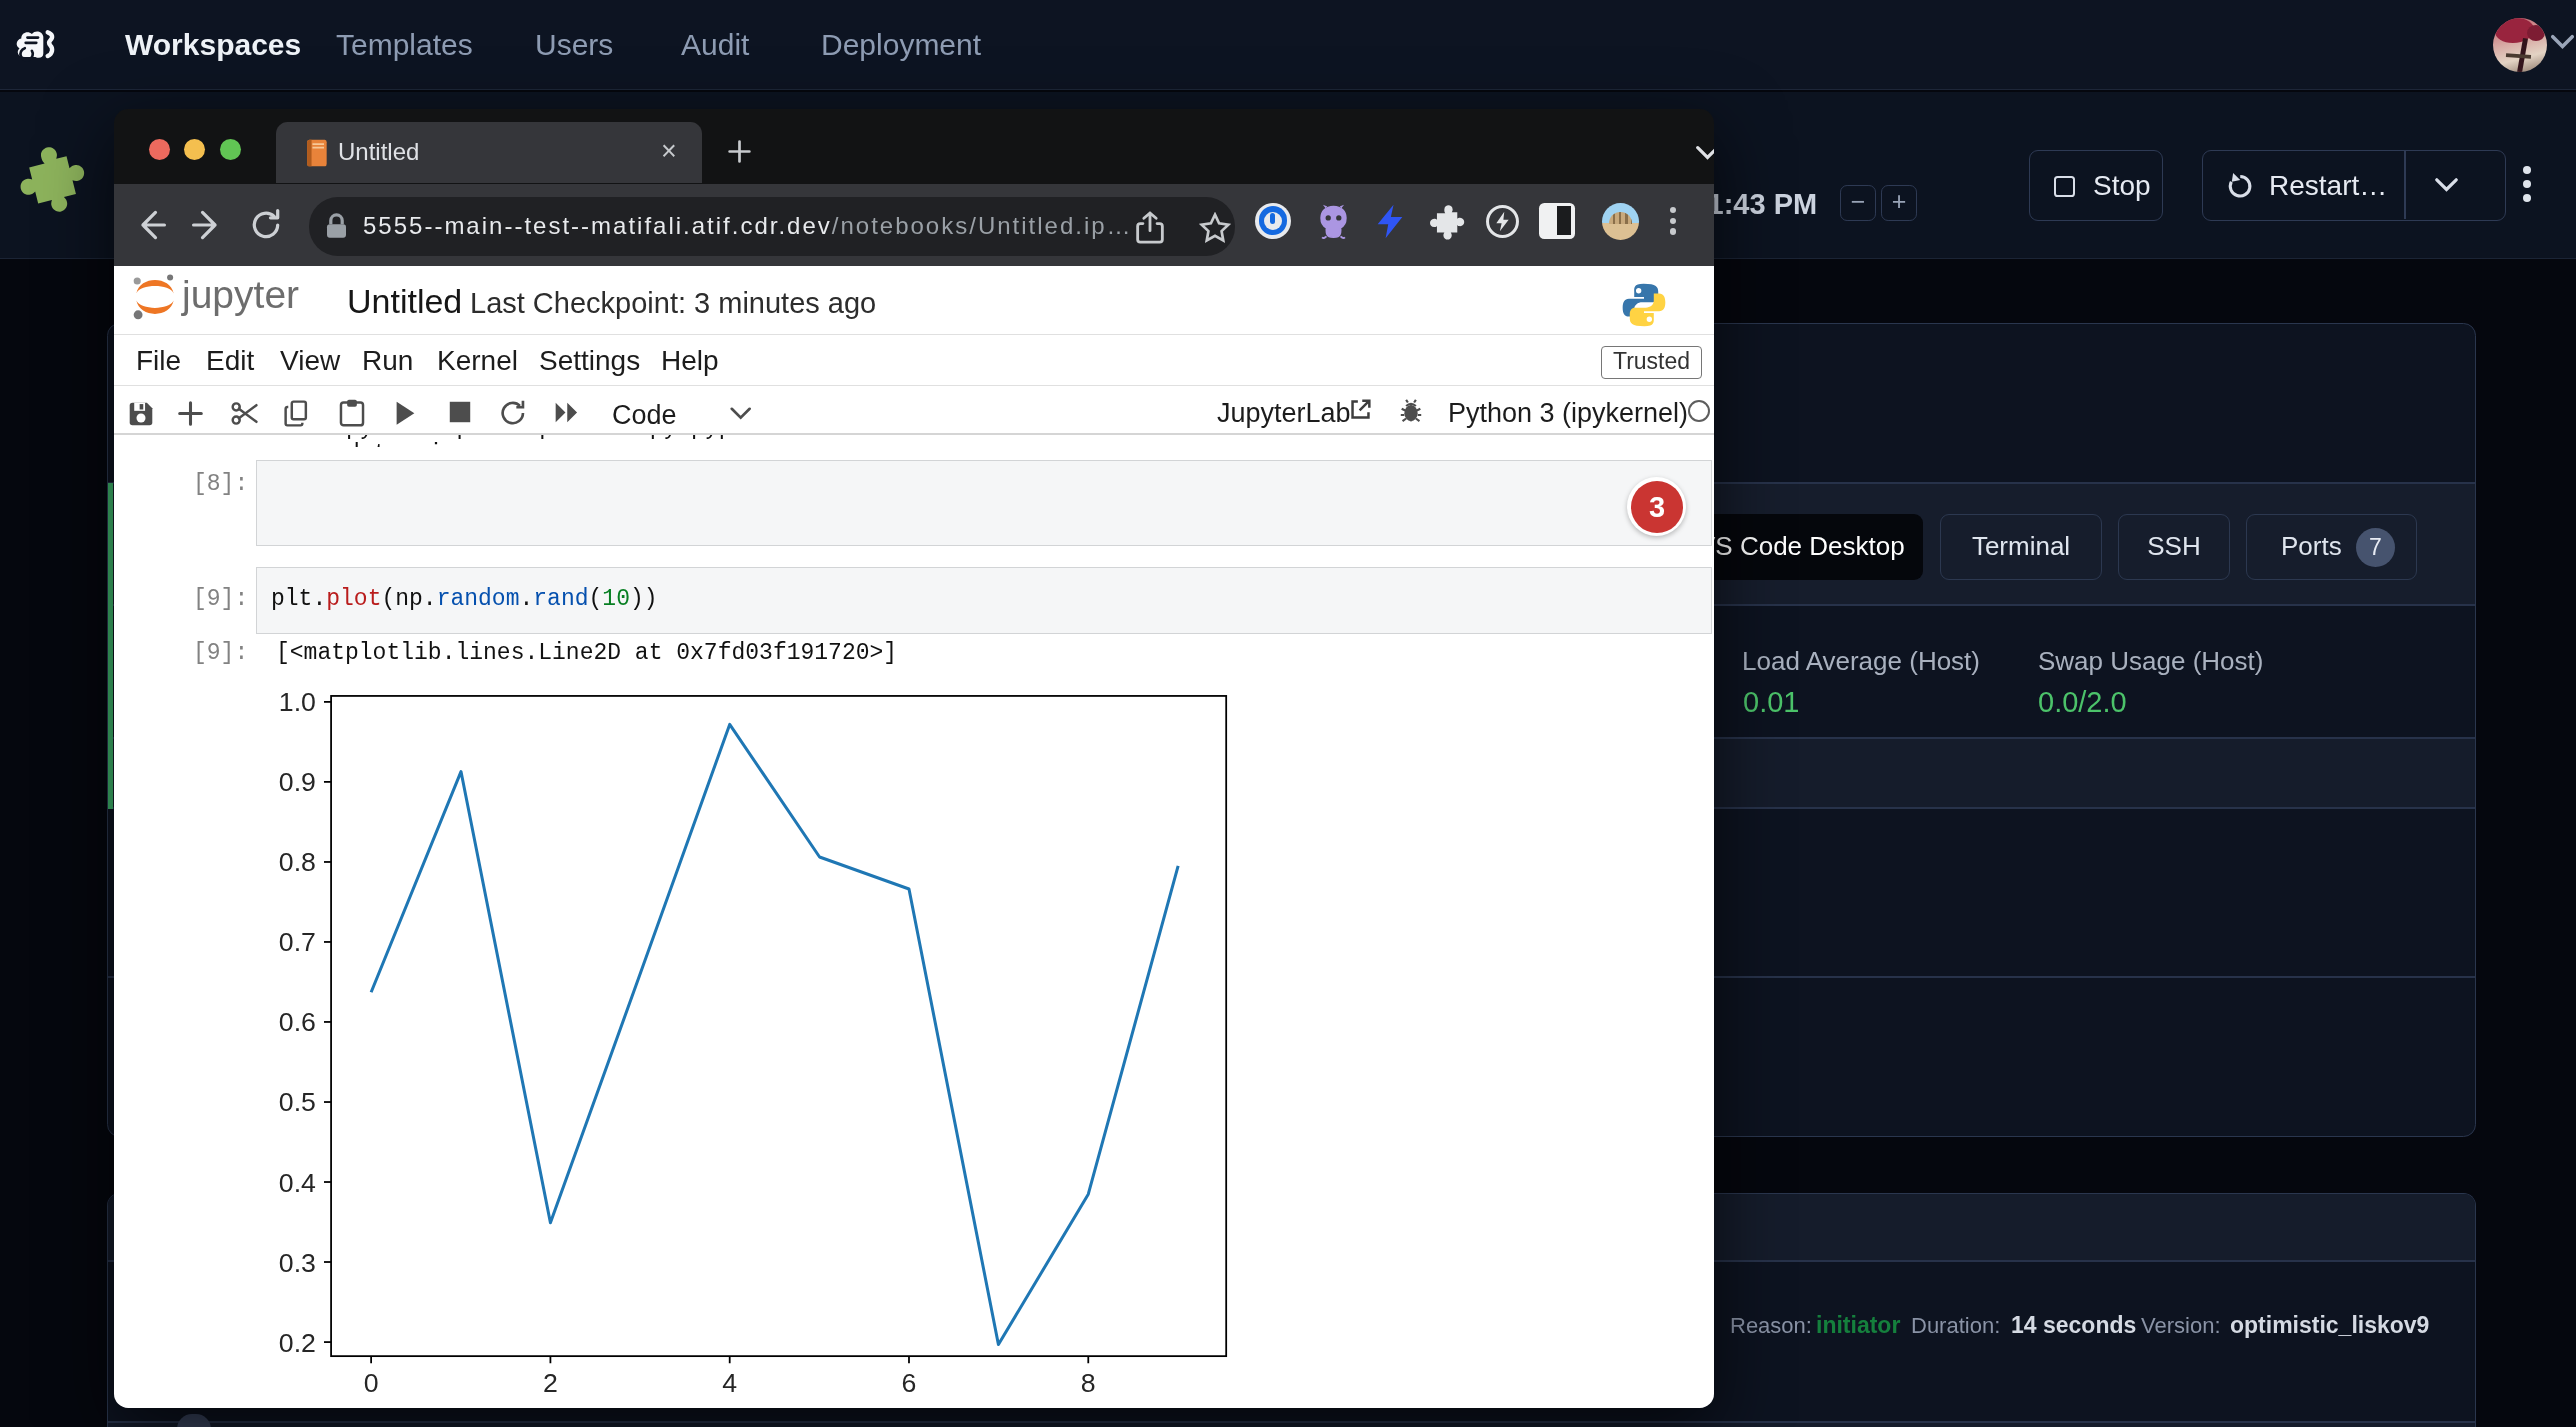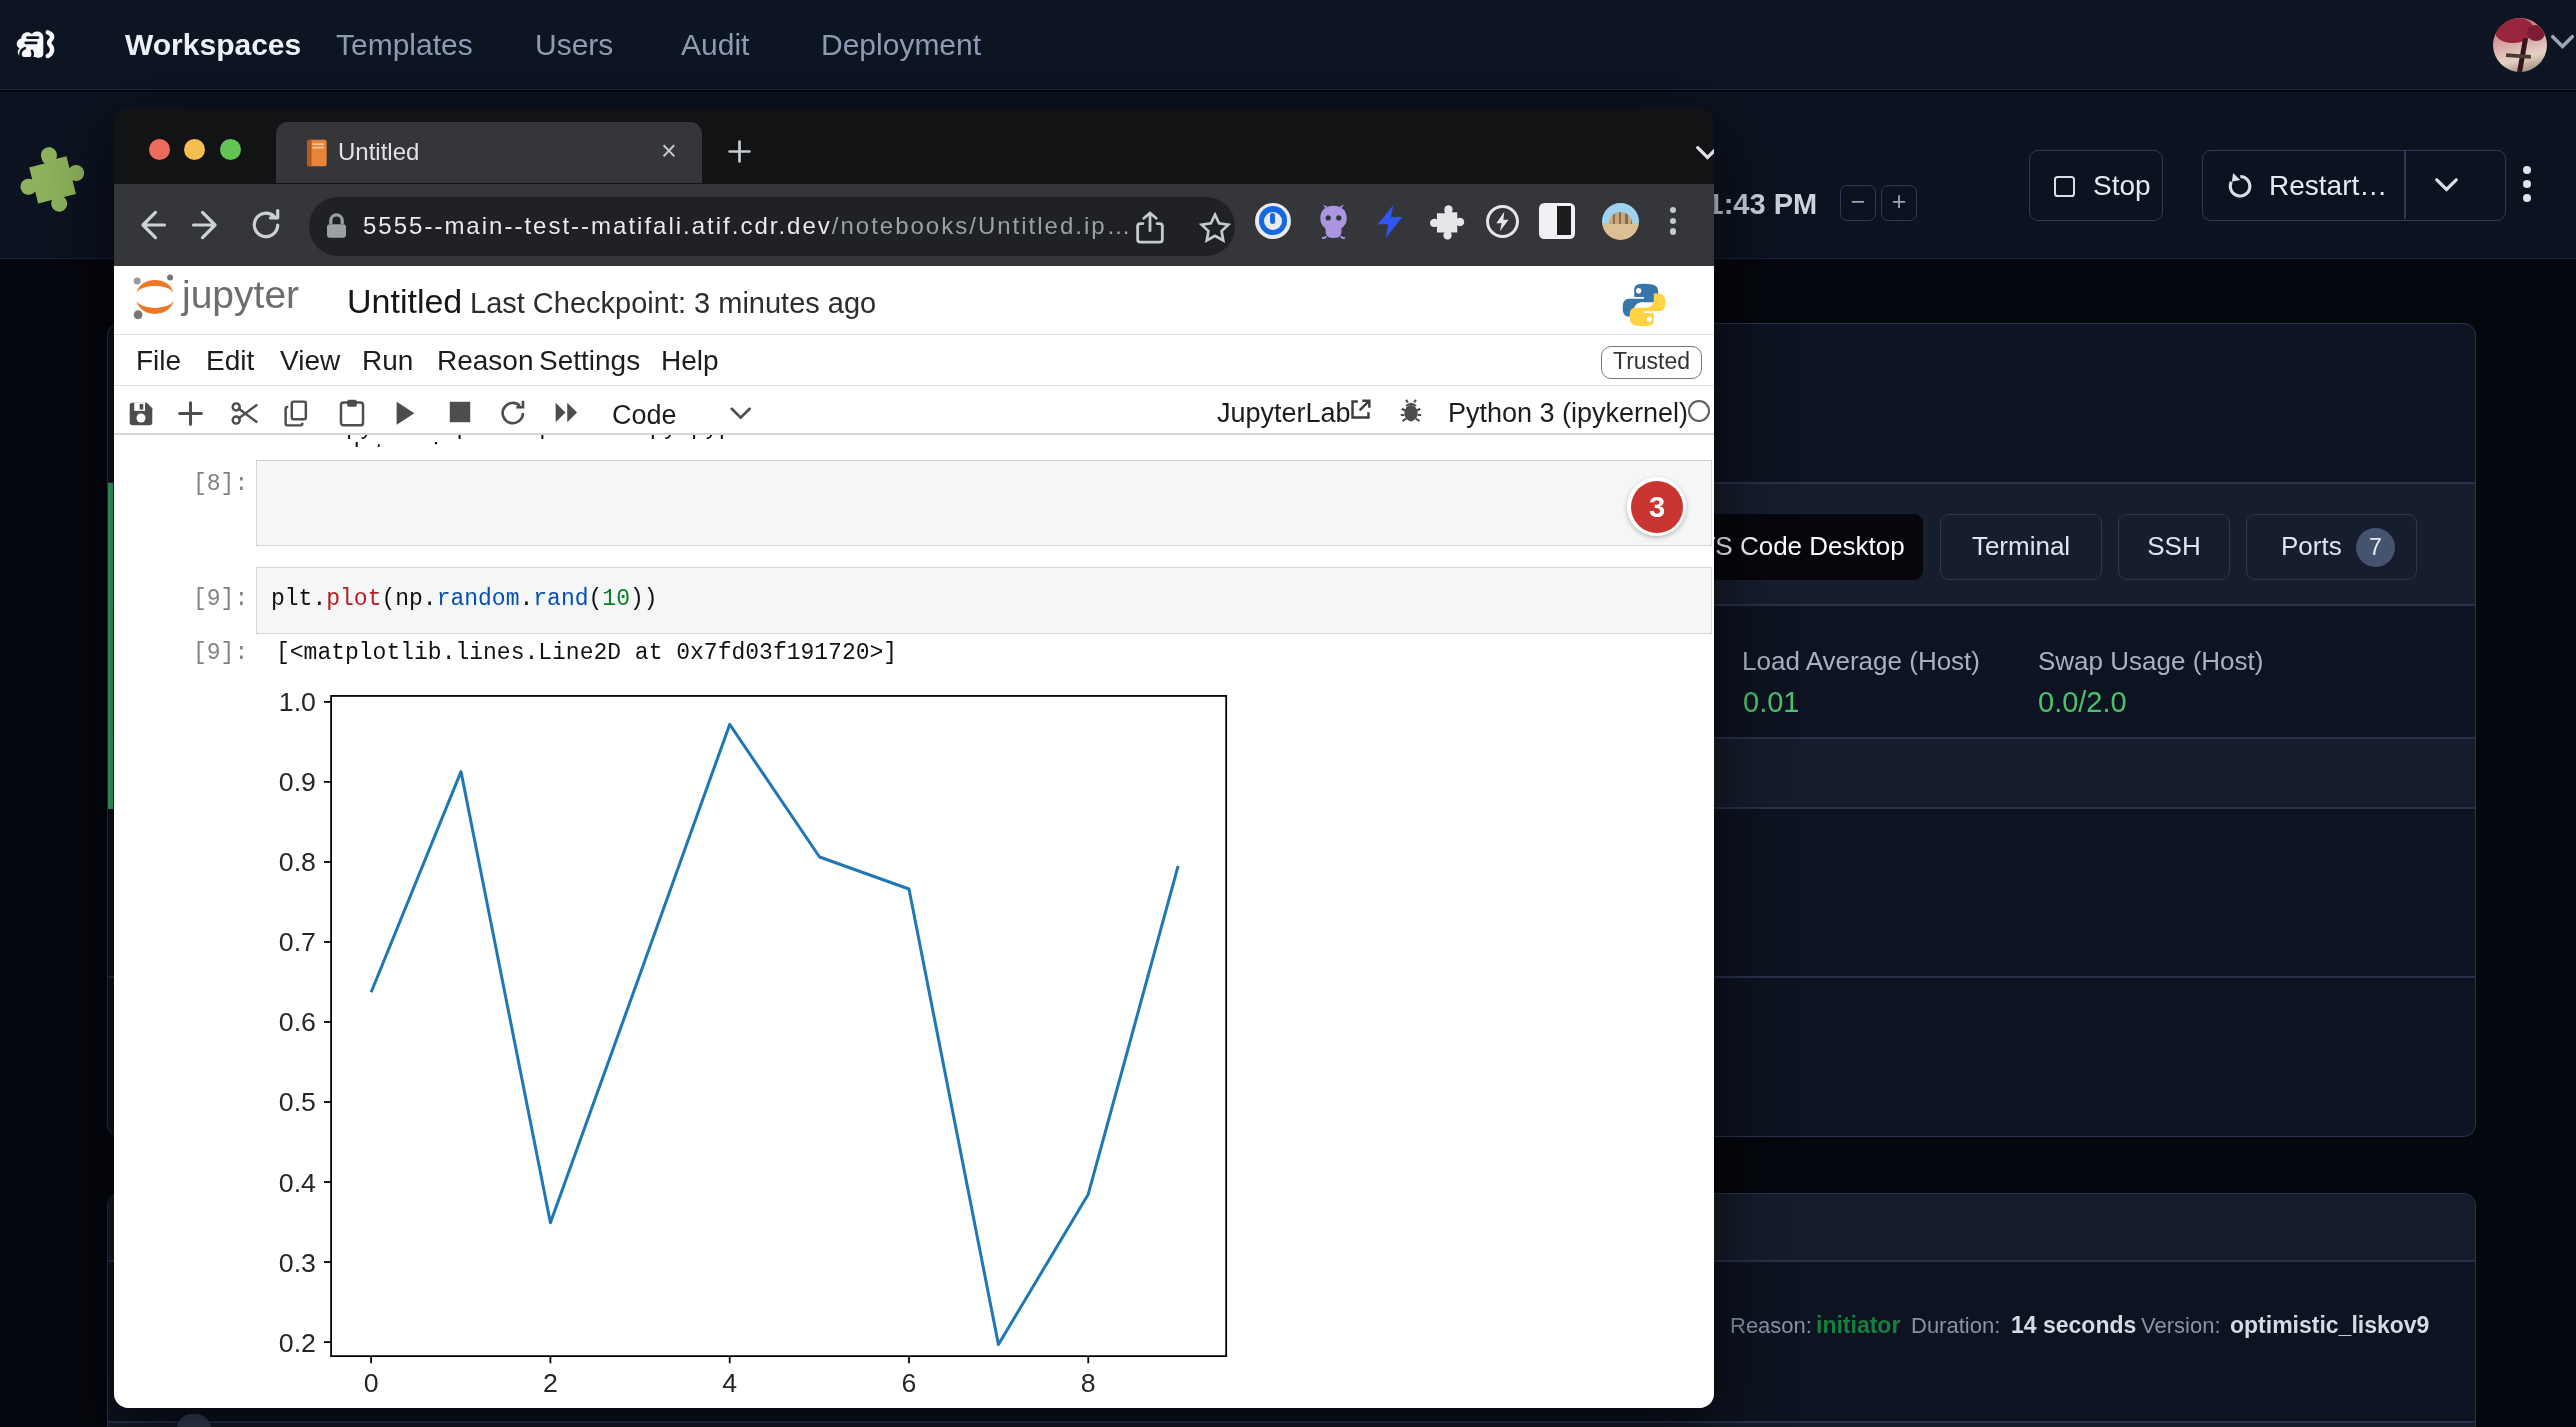--- a/index.html
+++ b/index.html
@@ -223,24 +223,24 @@
     <svg class="abs" style="left:1506px;top:15px" width="48" height="48" viewBox="0 0 54 54">
       <path d="M26.5 3 C15 3 16 8 16 12 V18 H27 V20 H10 C5 20 3 24 3 30 C3 36 5 40 10 40 H16 V32 C16 27 20 24 25 24 H37 C41 24 43 21 43 17 V12 C43 7 41 3 26.5 3 Z M21 8 a3 3 0 1 1 0 6 a3 3 0 0 1 0 -6 Z" fill="#3776ab"></path>
       <path d="M27.5 51 C39 51 38 46 38 42 V36 H27 V34 H44 C49 34 51 30 51 24 C51 18 49 14 44 14 H38 V22 C38 27 34 30 29 30 H17 C13 30 11 33 11 37 V42 C11 47 13 51 27.5 51 Z M33 46 a3 3 0 1 1 0 -6 a3 3 0 0 1 0 6 Z" fill="#ffd343"></path>
     </svg>
 
     <div class="abs" style="left:0;top:68px;width:100%;height:52px;border-top:1.8px solid #e0e0e0;border-bottom:1.8px solid #e0e0e0"></div>
     <div class="abs" style="left:22px;top:79px;font-size:28px;color:#1c1c1c">File</div>
     <div class="abs" style="left:92px;top:79px;font-size:28px;color:#1c1c1c">Edit</div>
     <div class="abs" style="left:166px;top:79px;font-size:28px;color:#1c1c1c">View</div>
     <div class="abs" style="left:248px;top:79px;font-size:28px;color:#1c1c1c">Run</div>
-    <div class="abs" style="left:323px;top:79px;font-size:28px;color:#1c1c1c">Reason</div>
+    <div class="abs" style="left:323px;top:79px;font-size:28px;color:#1c1c1c">Kernel</div>
     <div class="abs" style="left:425px;top:79px;font-size:28px;color:#1c1c1c">Settings</div>
     <div class="abs" style="left:547px;top:79px;font-size:28px;color:#1c1c1c">Help</div>
-    <div class="abs" style="left:1487px;top:80px;width:101px;height:33px;border:1.8px solid #767676;border-radius:10px;text-align:center;line-height:29px;font-size:23px;color:#333">Trusted</div>
+    <div class="abs" style="left:1487px;top:80px;width:101px;height:33px;border:1.8px solid #767676;border-radius:4px;text-align:center;line-height:29px;font-size:23px;color:#333">Trusted</div>
 
     <svg class="abs" style="left:12.5px;top:134px" width="28" height="28" viewBox="0 0 31 31">
         <path d="M3 6 a3 3 0 0 1 3-3 H22 L28 9 V25 a3 3 0 0 1 -3 3 H6 a3 3 0 0 1 -3 -3 Z" fill="#4d4d4d"></path>
         <rect x="8" y="3" width="12" height="9" fill="#fff"></rect>
         <rect x="14" y="4.5" width="4" height="6" fill="#4d4d4d"></rect>
         <circle cx="15.5" cy="20" r="5" fill="#fff"></circle>
       </svg>
     <svg class="abs" style="left:63px;top:134px" width="27" height="27" viewBox="0 0 30 30">
         <path d="M15 3 V27 M3 15 H27" stroke="#4d4d4d" stroke-width="3.4" stroke-linecap="round"></path>
       </svg>

